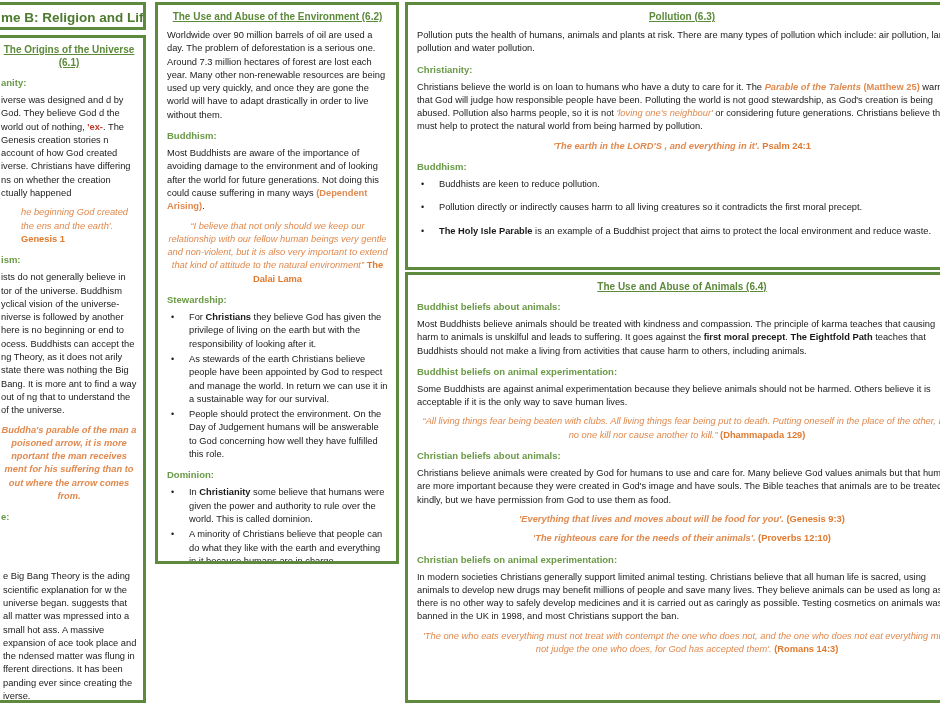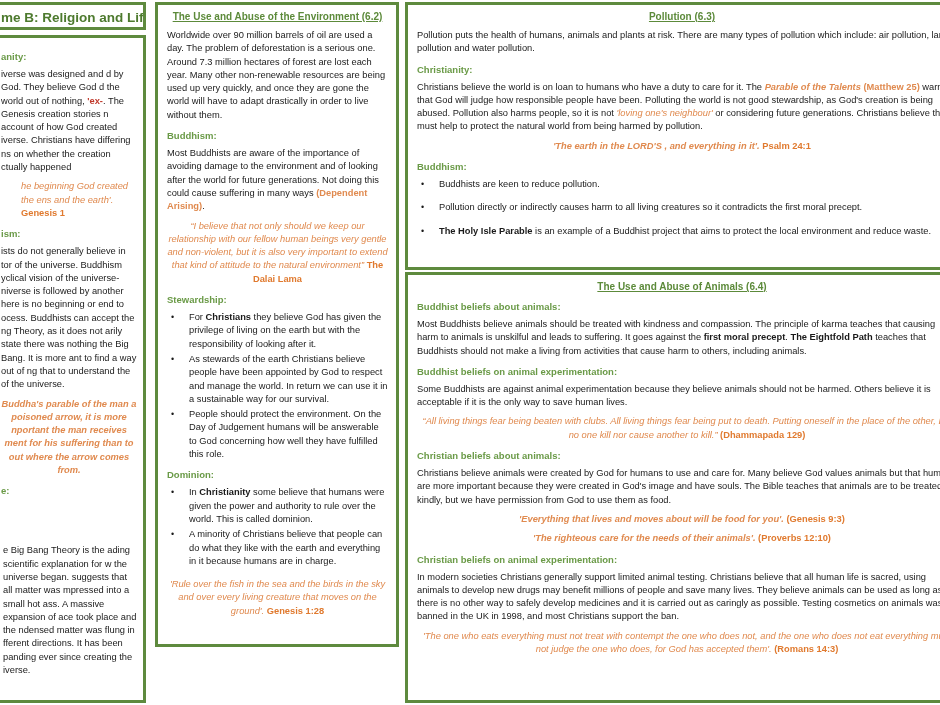--- a/index.html
+++ b/index.html
@@ -53,31 +53,32 @@
   b { font-weight: bold; }
 </style>
 </head>
 <body>
 
 <div class="box" style="left:-6px; top:2px; width:152px; height:28px;">
   <div class="title-box" style="padding-left:4px;">me B: Religion and Life</div>
 </div>
 
 <div class="box" style="left:-6px; top:35px; width:152px; height:668px; padding:5px 6px 0 4px;">
+  <div class="sec-title" style="font-size:10px;">The Origins of the Universe (6.1)</div>
   <div class="subhead">anity:</div>
   <p><span>iverse was designed and d by God. They believe God d the world out of nothing, </span><span class="hl-red">'ex-</span><span>. The Genesis creation stories n account of how God created iverse. Christians have differing ns on whether the creation ctually happened</span></p>
   <p class="quote" style="text-align:left;margin-left:20px;"><span>he beginning God created the ens and the earth'.</span> <span class="ref">Genesis 1</span></p>
   <div class="subhead">ism:</div>
   <p>ists do not generally believe in tor of the universe. Buddhism yclical vision of the universe- niverse is followed by another here is no beginning or end to ocess. Buddhists can accept the ng Theory, as it does not arily state there was nothing the Big Bang. It is more ant to find a way out of ng that to understand the of the universe.</p>
   <p class="quote" style="font-weight:bold;text-align:center;">Buddha's parable of the man a poisoned arrow, it is more nportant the man receives ment for his suffering than to out where the arrow comes from.</p>
   <div class="subhead">e:</div>
   <p style="padding-left:2px;margin-top:48px;">e Big Bang Theory is the ading scientific explanation for w the universe began. suggests that all matter was mpressed into a small hot ass. A massive expansion of ace took place and the ndensed matter was flung in fferent directions. It has been panding ever since creating the iverse.</p>
 </div>
 
-<div class="box" style="left:155px; top:2px; width:244px; height:645px; padding:5px 8px 4px 9px;">
+<div class="box" style="left:155px; top:2px; width:244px; height:562px; padding:5px 8px 4px 9px;">
   <div class="sec-title">The Use and Abuse of the Environment (6.2)</div>
   <p>Worldwide over 90 million barrels of oil are used a day. The problem of deforestation is a serious one. Around 7.3 million hectares of forest are lost each year. Many other non-renewable resources are being used up very quickly, and once they are gone the world will have to adapt drastically in order to live without them.</p>
   <div class="subhead">Buddhism:</div>
   <p><span>Most Buddhists are aware of the importance of avoiding damage to the environment and of looking after the world for future generations. Not doing this could cause suffering in many ways </span><span class="hl-orange">(Dependent Arising)</span>.</p>
   <p class="quote"><span>“I believe that not only should we keep our relationship with our fellow human beings very gentle and non-violent, but it is also very important to extend that kind of attitude to the natural environment”</span> <span class="ref">The Dalai Lama</span></p>
   <div class="subhead">Stewardship:</div>
   <ul>
     <li><span>For </span><b>Christians</b><span> they believe God has given the privilege of living on the earth but with the responsibility of looking after it.</span></li>
     <li><span>As stewards of the earth Christians believe people have been appointed by God to respect and manage the world. In return we can use it in a sustainable way for our survival.</span></li>
     <li><span>People should protect the environment. On the Day of Judgement humans will be answerable to God concerning how well they have fulfilled this role.</span></li>

